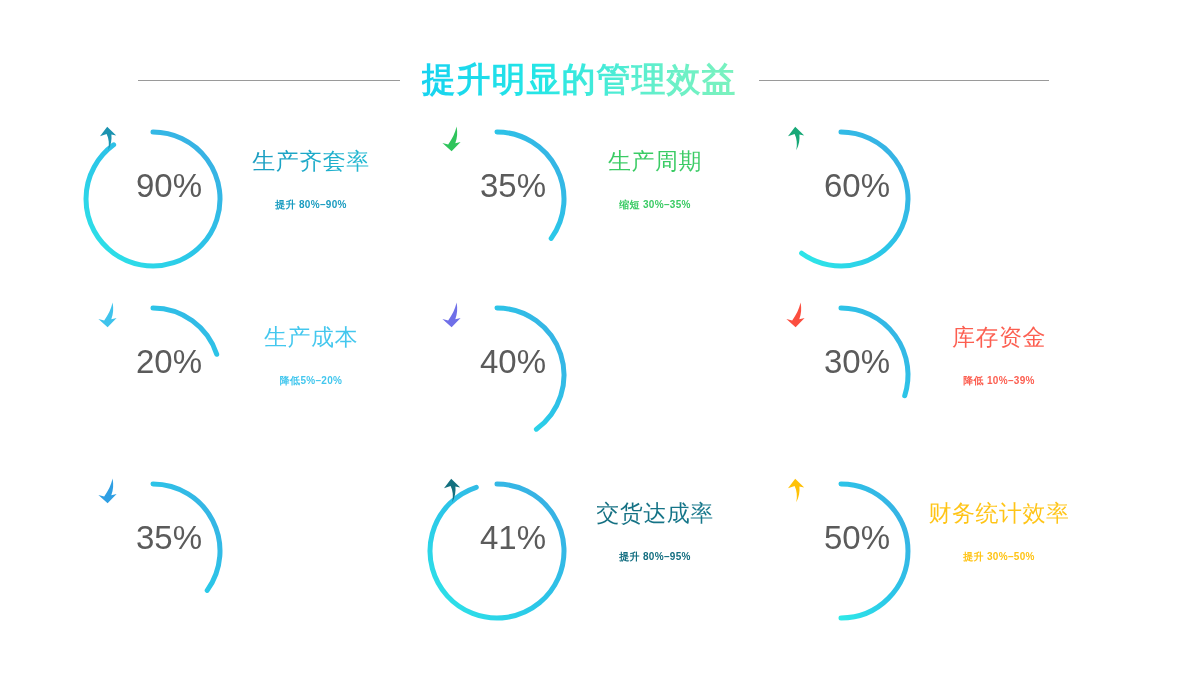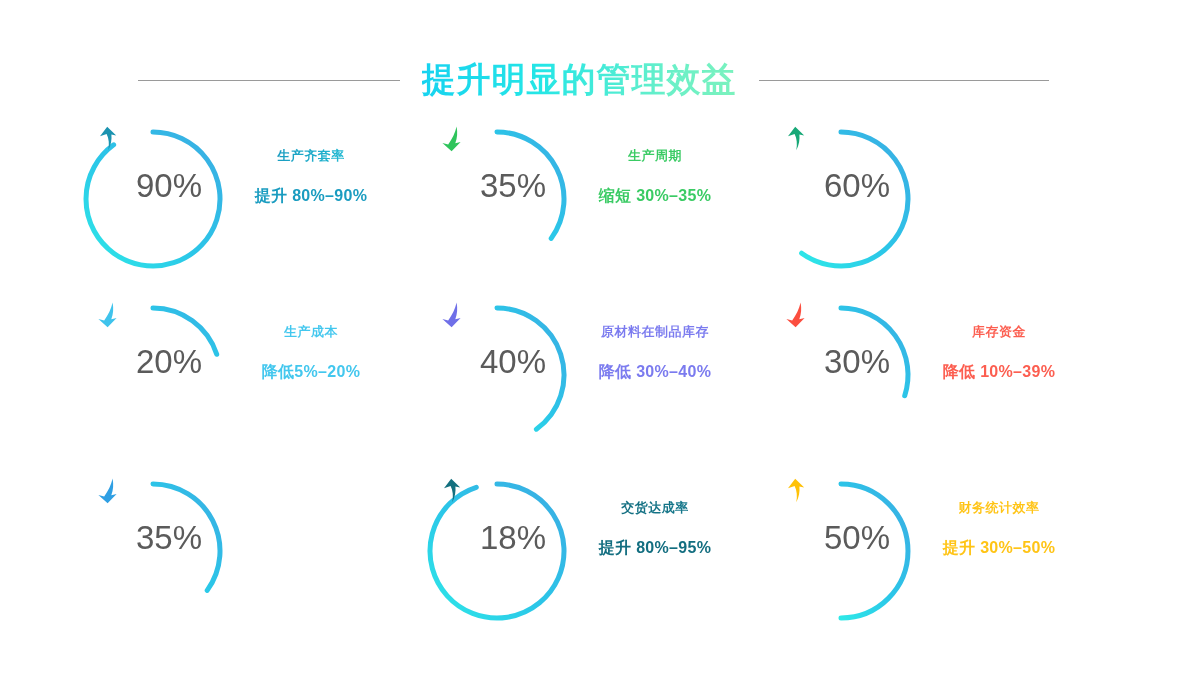--- a/index.html
+++ b/index.html
@@ -108,29 +108,29 @@
   
   .card-text {
     margin-left: 10px;
     margin-top: 26px;
     display: flex;
     flex-direction: column;
     align-items: center;
     min-width: 150px;
   }
   .card-label {
-    font-size: 13px;
-    font-weight: bold;
+    font-size: 23px;
+    font-weight: normal;
     line-height: 1.2;
     white-space: nowrap;
     letter-spacing: 0.5px;
   }
   .card-sub {
     margin-top: 22px;
-    font-size: 16px;
+    font-size: 10px;
     font-weight: bold;
     white-space: nowrap;
     letter-spacing: 0.3px;
   }
 </style>
 </head>
 <body>
 
 <div class="header">
   <div class="rule rule-left"></div>
@@ -253,24 +253,20 @@
         </svg>
         <div class="gauge-center">
           <div class="gauge-value">40%</div>
           <div class="arrow-wrap">
             <svg width="22" height="26" viewBox="0 0 22 26" aria-hidden="true">
               <path d="M16.6 0.6 C17.7 6.6 17.3 12.2 15.3 17.2 L20.6 16.0 L11.6 25.2 L2.4 17.0 L8.2 18.4 C12.0 13.2 15.2 7.2 16.6 0.6 Z" fill="#6F6FE8"></path>
             </svg>
           </div>
         </div>
       </div>
-      <div class="card-text">
-        <div class="card-label" style="background: linear-gradient(100deg, rgb(123, 123, 239) 0%, rgb(123, 123, 239) 100%) text; color: transparent; -webkit-text-fill-color: transparent;">原材料在制品库存</div>
-        <div class="card-sub" style="color: rgb(123, 123, 239);">降低 30%–40%</div>
-      </div>
     </div>
     <div class="card">
       <div class="gauge">
         <svg width="146" height="146" viewBox="0 0 146 146">
           <defs>
             <linearGradient id="gg5" x1="1" y1="0" x2="0" y2="1">
               <stop offset="0%" stop-color="#3BACE3"></stop>
               <stop offset="55%" stop-color="#2BC6E8"></stop>
               <stop offset="100%" stop-color="#2EE8E8"></stop>
             </linearGradient>
@@ -319,21 +315,21 @@
           <defs>
             <linearGradient id="gg7" x1="1" y1="0" x2="0" y2="1">
               <stop offset="0%" stop-color="#3BACE3"></stop>
               <stop offset="55%" stop-color="#2BC6E8"></stop>
               <stop offset="100%" stop-color="#2EE8E8"></stop>
             </linearGradient>
           </defs>
           <path d="M 73 6 A 67 67 0 1 1 52.30 9.28" fill="none" stroke="url(#gg7)" stroke-width="5" stroke-linecap="round"></path>
         </svg>
         <div class="gauge-center">
-          <div class="gauge-value">18%</div>
+          <div class="gauge-value">41%</div>
           <div class="arrow-wrap">
             <svg width="22" height="26" viewBox="0 0 22 26" aria-hidden="true">
               <path d="M11.2 0.8 L20.2 9.4 L15.4 8.4 C15.9 13.4 15.1 18.6 12.3 24.2 C13.4 18.0 12.9 12.6 10.6 8.0 L4.0 10.2 Z" fill="#13707F"></path>
             </svg>
           </div>
         </div>
       </div>
       <div class="card-text">
         <div class="card-label" style="background: linear-gradient(100deg, rgb(19, 110, 128) 0%, rgb(22, 120, 140) 100%) text; color: transparent; -webkit-text-fill-color: transparent;">交货达成率</div>
         <div class="card-sub" style="color: rgb(19, 110, 128);">提升 80%–95%</div>

